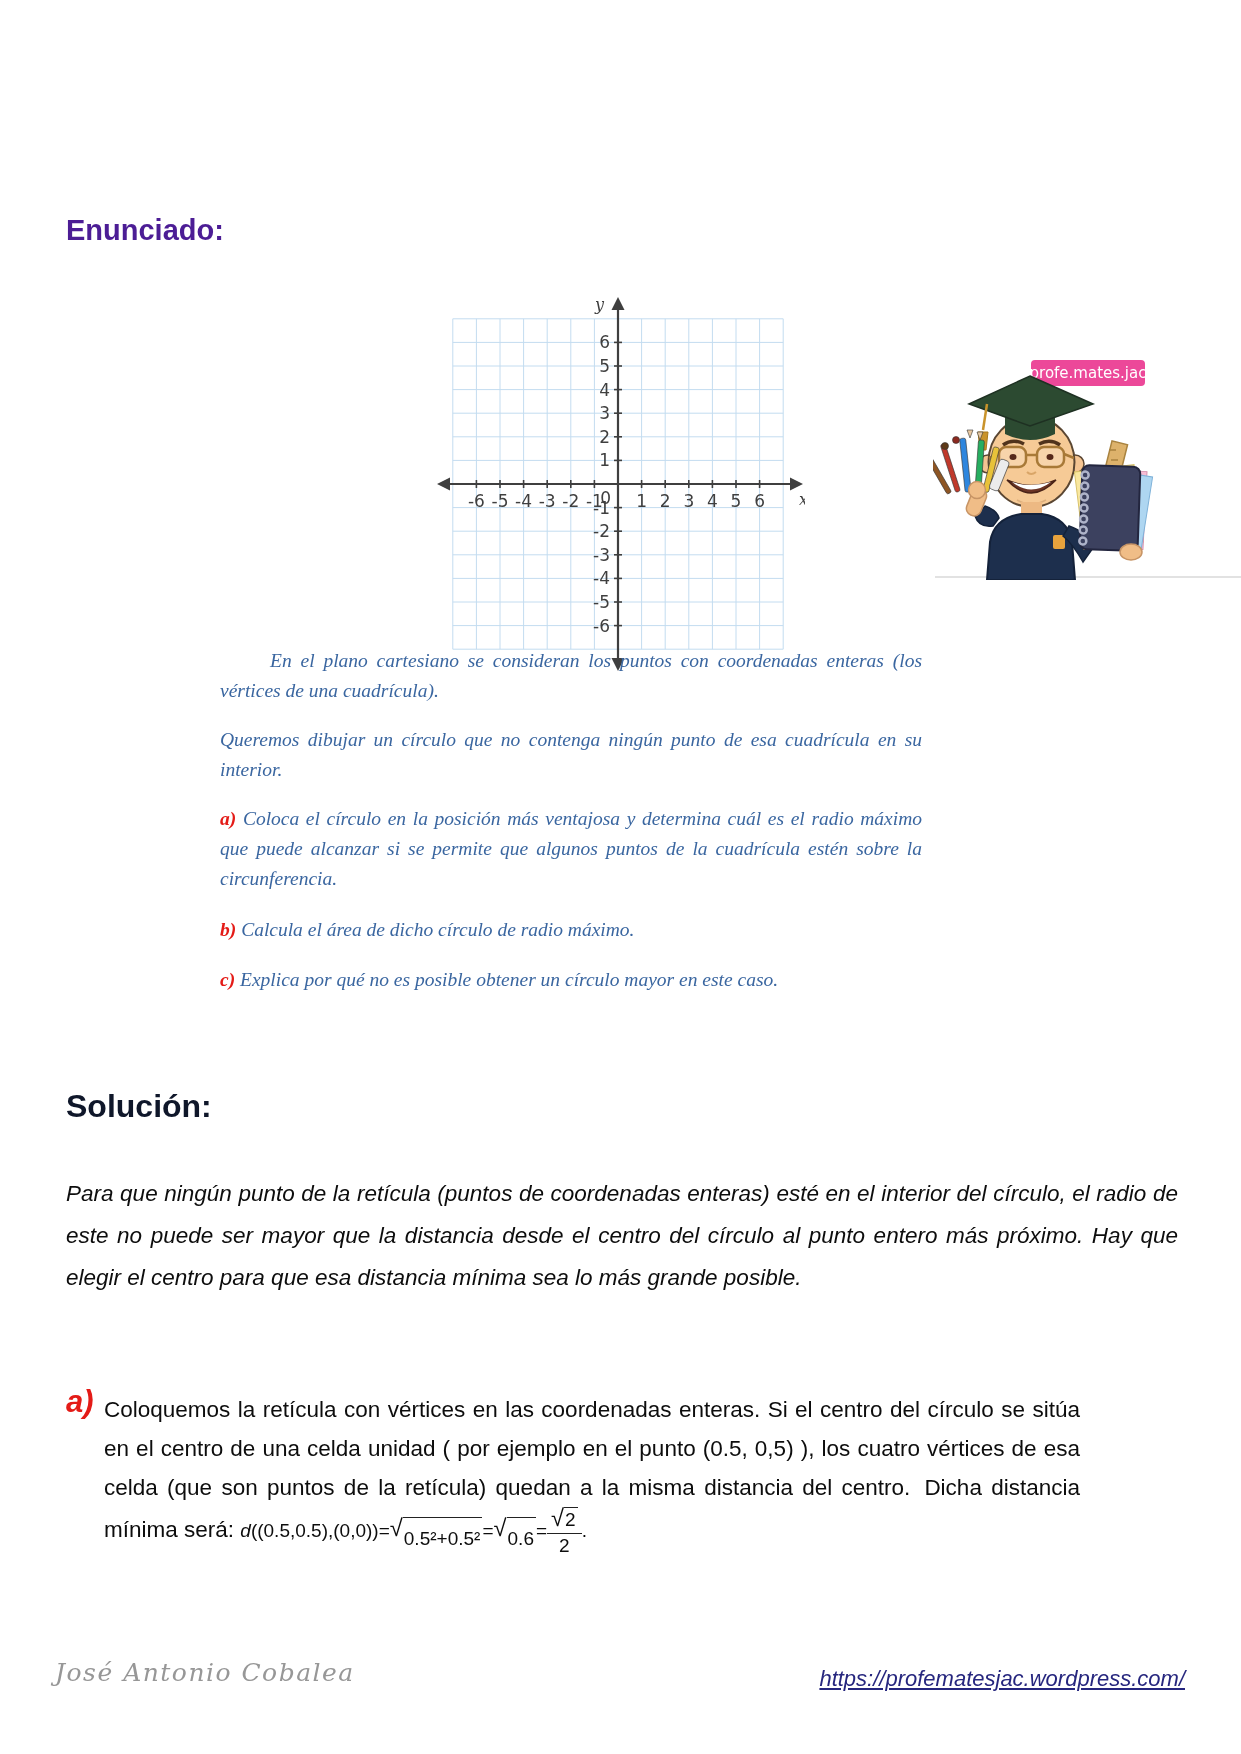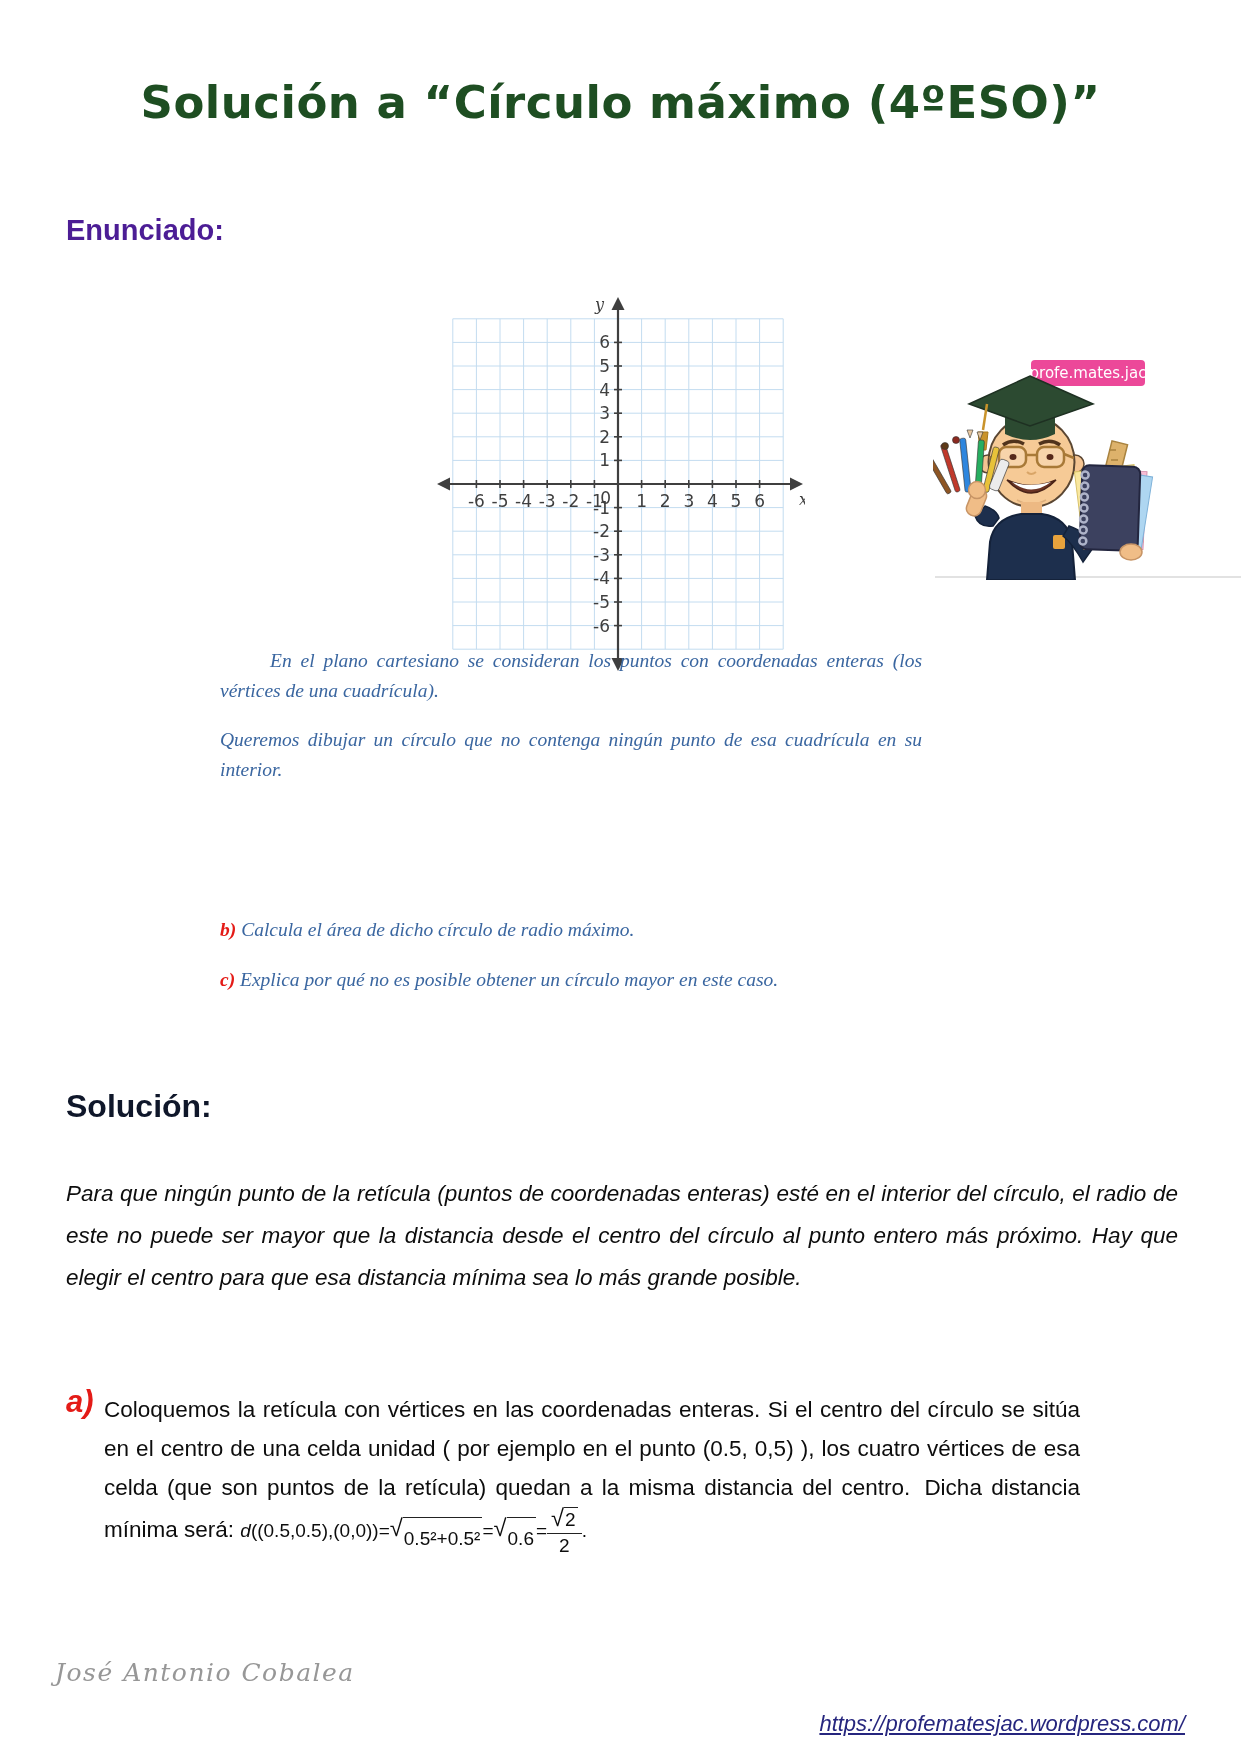--- a/index.html
+++ b/index.html
@@ -45,28 +45,27 @@
   .sqrt{display:inline-flex;align-items:flex-start;}
   .rad{font-size:1.25em;line-height:1;transform:translateY(-1px);}
   .radicand{border-top:1.6px solid #222;padding:1px 2px 0 1px;}
   .frac{display:inline-flex;flex-direction:column;text-align:center;vertical-align:middle;line-height:1.15;}
   .fnum{border-bottom:1.6px solid #222;padding:0 4px 1px;}
   .fden{padding-top:1px;}
 
   .author{position:absolute;left:55px;top:1658px;font-family:"DejaVu Serif",serif;font-style:italic;
           color:#979797;font-size:25px;letter-spacing:1.5px;}
   .site-link{position:absolute;right:56px;top:1666px;font-style:italic;font-size:22px;
-             color:#26267e;text-decoration:underline;margin-top:45px;}
+             color:#26267e;text-decoration:underline;}
 </style>
 </head>
 <body>
 
 <div class="page">
 
-  <div class="doc-title">Solución a “Círculo máximo (4ºESO)”</div>
 
   <div class="h-enunciado">Enunciado:</div>
 
   <svg class="grid-svg" viewBox="0 0 370 382">
       <line x1="17.799999999999983" y1="25.799999999999983" x2="17.799999999999983" y2="356.20000000000005" stroke="#c3dcf0" stroke-width="1"></line>
       <line x1="41.39999999999998" y1="25.799999999999983" x2="41.39999999999998" y2="356.20000000000005" stroke="#c3dcf0" stroke-width="1"></line>
       <line x1="65" y1="25.799999999999983" x2="65" y2="356.20000000000005" stroke="#c3dcf0" stroke-width="1"></line>
       <line x1="88.6" y1="25.799999999999983" x2="88.6" y2="356.20000000000005" stroke="#c3dcf0" stroke-width="1"></line>
       <line x1="112.19999999999999" y1="25.799999999999983" x2="112.19999999999999" y2="356.20000000000005" stroke="#c3dcf0" stroke-width="1"></line>
       <line x1="135.8" y1="25.799999999999983" x2="135.8" y2="356.20000000000005" stroke="#c3dcf0" stroke-width="1"></line>
@@ -218,20 +217,21 @@
       <circle cx="151" cy="190" r="3.5" fill="none" stroke="#aeb3c9" stroke-width="2.5"></circle>
       <circle cx="151" cy="201" r="3.5" fill="none" stroke="#aeb3c9" stroke-width="2.5"></circle>
       <circle cx="151" cy="212" r="3.5" fill="none" stroke="#aeb3c9" stroke-width="2.5"></circle>
     </g>
     <ellipse cx="198" cy="222" rx="11" ry="8" fill="#f0bd87" stroke="#c79465" stroke-width="1.5"></ellipse>
   </svg>
 
   <p class="blue-block p1">En el plano cartesiano se consideran los puntos con coordenadas enteras (los vértices de una cuadrícula).</p>
   <p class="blue-block p2">Queremos dibujar un círculo que no contenga ningún punto de esa cuadrícula en su interior.</p>
 
+  <p class="blue-block it-a"><span class="item-label">a)</span> <span>Coloca el círculo en la posición más ventajosa y determina cuál es el radio máximo que puede alcanzar si se permite que algunos puntos de la cuadrícula estén sobre la circunferencia.</span></p>
   <p class="blue-block it-c"><span class="item-label">c)</span> <span>Explica por qué no es posible obtener un círculo mayor en este caso.</span></p>
   <p class="blue-block it-b"><span class="item-label">b)</span> <span>Calcula el área de dicho círculo de radio máximo.</span></p>
 
   <div class="h-solucion">Solución:</div>
 
   <p class="intro">Para que ningún punto de la retícula (puntos de coordenadas enteras) esté en el interior del círculo, el radio de este no puede ser mayor que la distancia desde el centro del círculo al punto entero más próximo. Hay que elegir el centro para que esa distancia mínima sea lo más grande posible.</p>
 
   <div class="sol-a-label">a)</div>
   <div class="sol-a-text"><span>Coloquemos la retícula con vértices en las coordenadas enteras. Si el centro del círculo se sitúa en el centro de una celda unidad ( por ejemplo en el punto (0.5, 0,5) ), los cuatro vértices de esa celda (que son puntos de la retícula) quedan a la misma distancia del centro.</span><span class="sent2">Dicha distancia mínima será:</span>
     <span class="math"><span class="fn">d</span><span>((0.5,0.5),(0,0))=</span><span class="sqrt">

